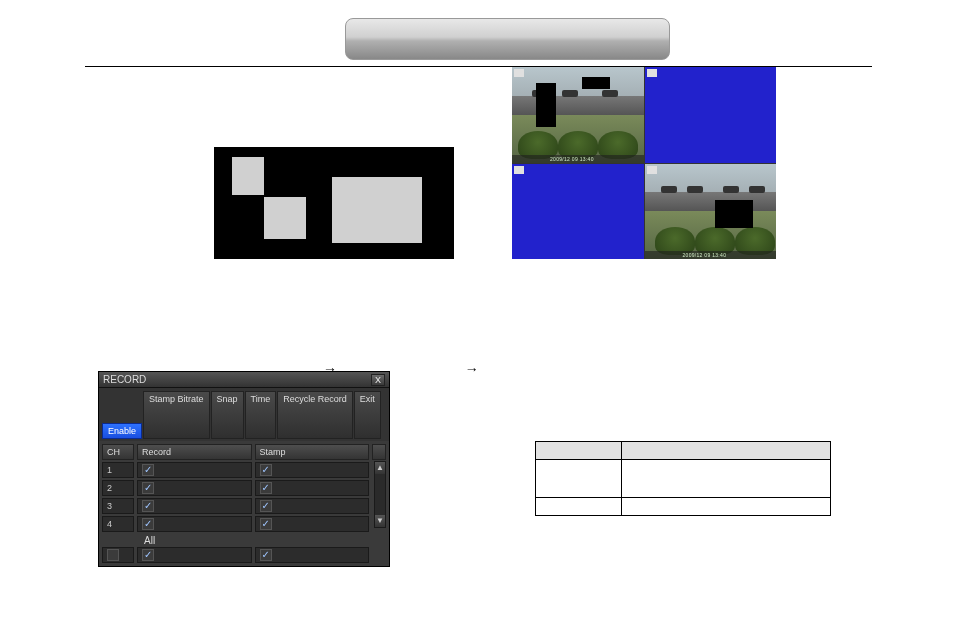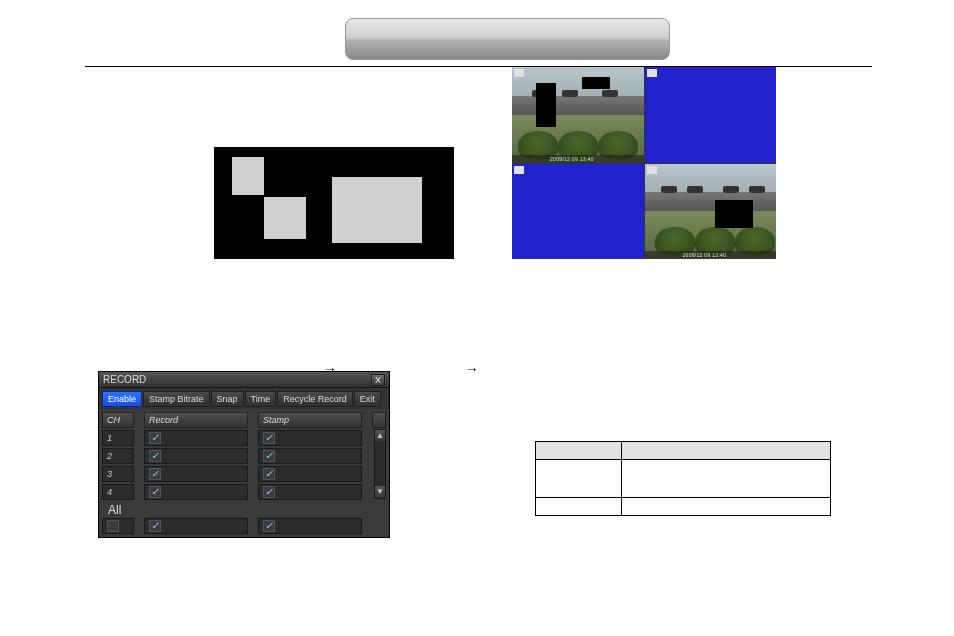--- a/index.html
+++ b/index.html
@@ -144,32 +144,32 @@
       border: 1px solid #222;
       padding: 2px 5px;
       font-size: 9px;
       color: #ddd;
       white-space: nowrap;
     }
     .rw-tab.active {
       background: linear-gradient(to bottom, #2d72ff, #1a4fe0);
       color: #fff;
       border-color: #0a2a90;
+      margin-top: 32px;
     }
     .rw-grid {
       padding: 2px 3px 2px 3px;
       position: relative;
     }
     .rw-head, .rw-row, .rw-allrow, .rw-allcheckrow {
       display: grid;
       grid-template-columns: 32px 1fr 1fr 14px;
       align-items: center;
       height: 18px;
-      gap: 10px;
-      font-style: italic;
+      gap: 3px;
     }
     .rw-head div {
       background: linear-gradient(to bottom, #4e4e4e, #343434);
       border: 1px solid #222;
       height: 16px;
       line-height: 14px;
       padding-left: 4px;
       font-size: 9px;
     }
     .rw-row div.cell, .rw-allcheckrow div.cell {
@@ -212,22 +212,23 @@
       background: linear-gradient(to bottom, #555, #333);
       color: #ccc;
       text-align: center;
       font-size: 8px;
       line-height: 12px;
     }
     .rw-scrollbar .arrow-up { top: 0; }
     .rw-scrollbar .arrow-down { bottom: 0; }
     .rw-all-label {
       padding: 2px 3px 0 6px;
-      font-size: 12px;
+      font-size: 10px;
       color: #ddd;
+      margin-left: 36px;
     }
     .rw-buttons {
       display: flex;
       justify-content: flex-end;
       gap: 6px;
       padding: 6px 5px 5px 5px;
       background: #333;
     }
     .rw-btn {
       background: linear-gradient(to bottom, #666, #3a3a3a);

